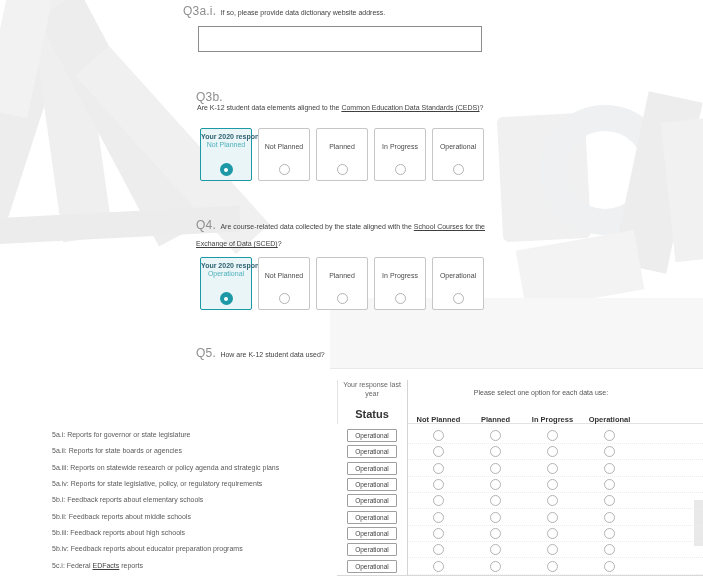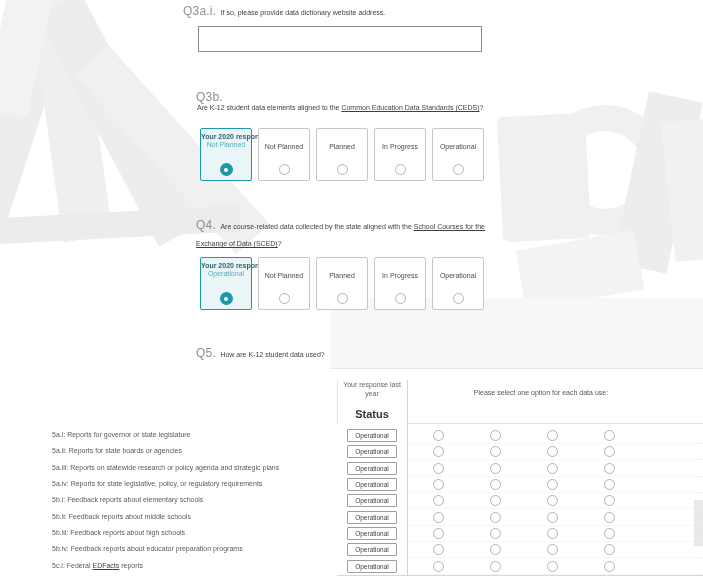--- a/index.html
+++ b/index.html
@@ -121,20 +121,23 @@
   <div class="sec" style="left:196px; top:343px;">
     <span class="qnum">Q5.</span>
     <span class="qtext">How are K-12 student data used?</span>
   </div>
 
   <div class="tbl-col1head">Your response last year</div>
   <div class="tbl-status-head">Status</div>
   <div class="tbl-lline"></div>
   <div class="tbl-vline"></div>
   <div class="tbl-instruction">Please select one option for each data use:</div>
+  <div class="tbl-colheads">
+    <span>Not Planned</span><span>Planned</span><span>In Progress</span><span>Operational</span>
+  </div>
   <div class="tbl-headline"></div>
   <div>
       <div class="trow" style="top: 428px;">
         <div class="rowlabel">5a.i: Reports for governor or state legislature</div>
         <div class="statusbox">Operational</div>
         <span class="radio rc0"></span>
         <span class="radio rc1"></span>
         <span class="radio rc2"></span>
         <span class="radio rc3"></span>
         <div class="rowline"></div>

